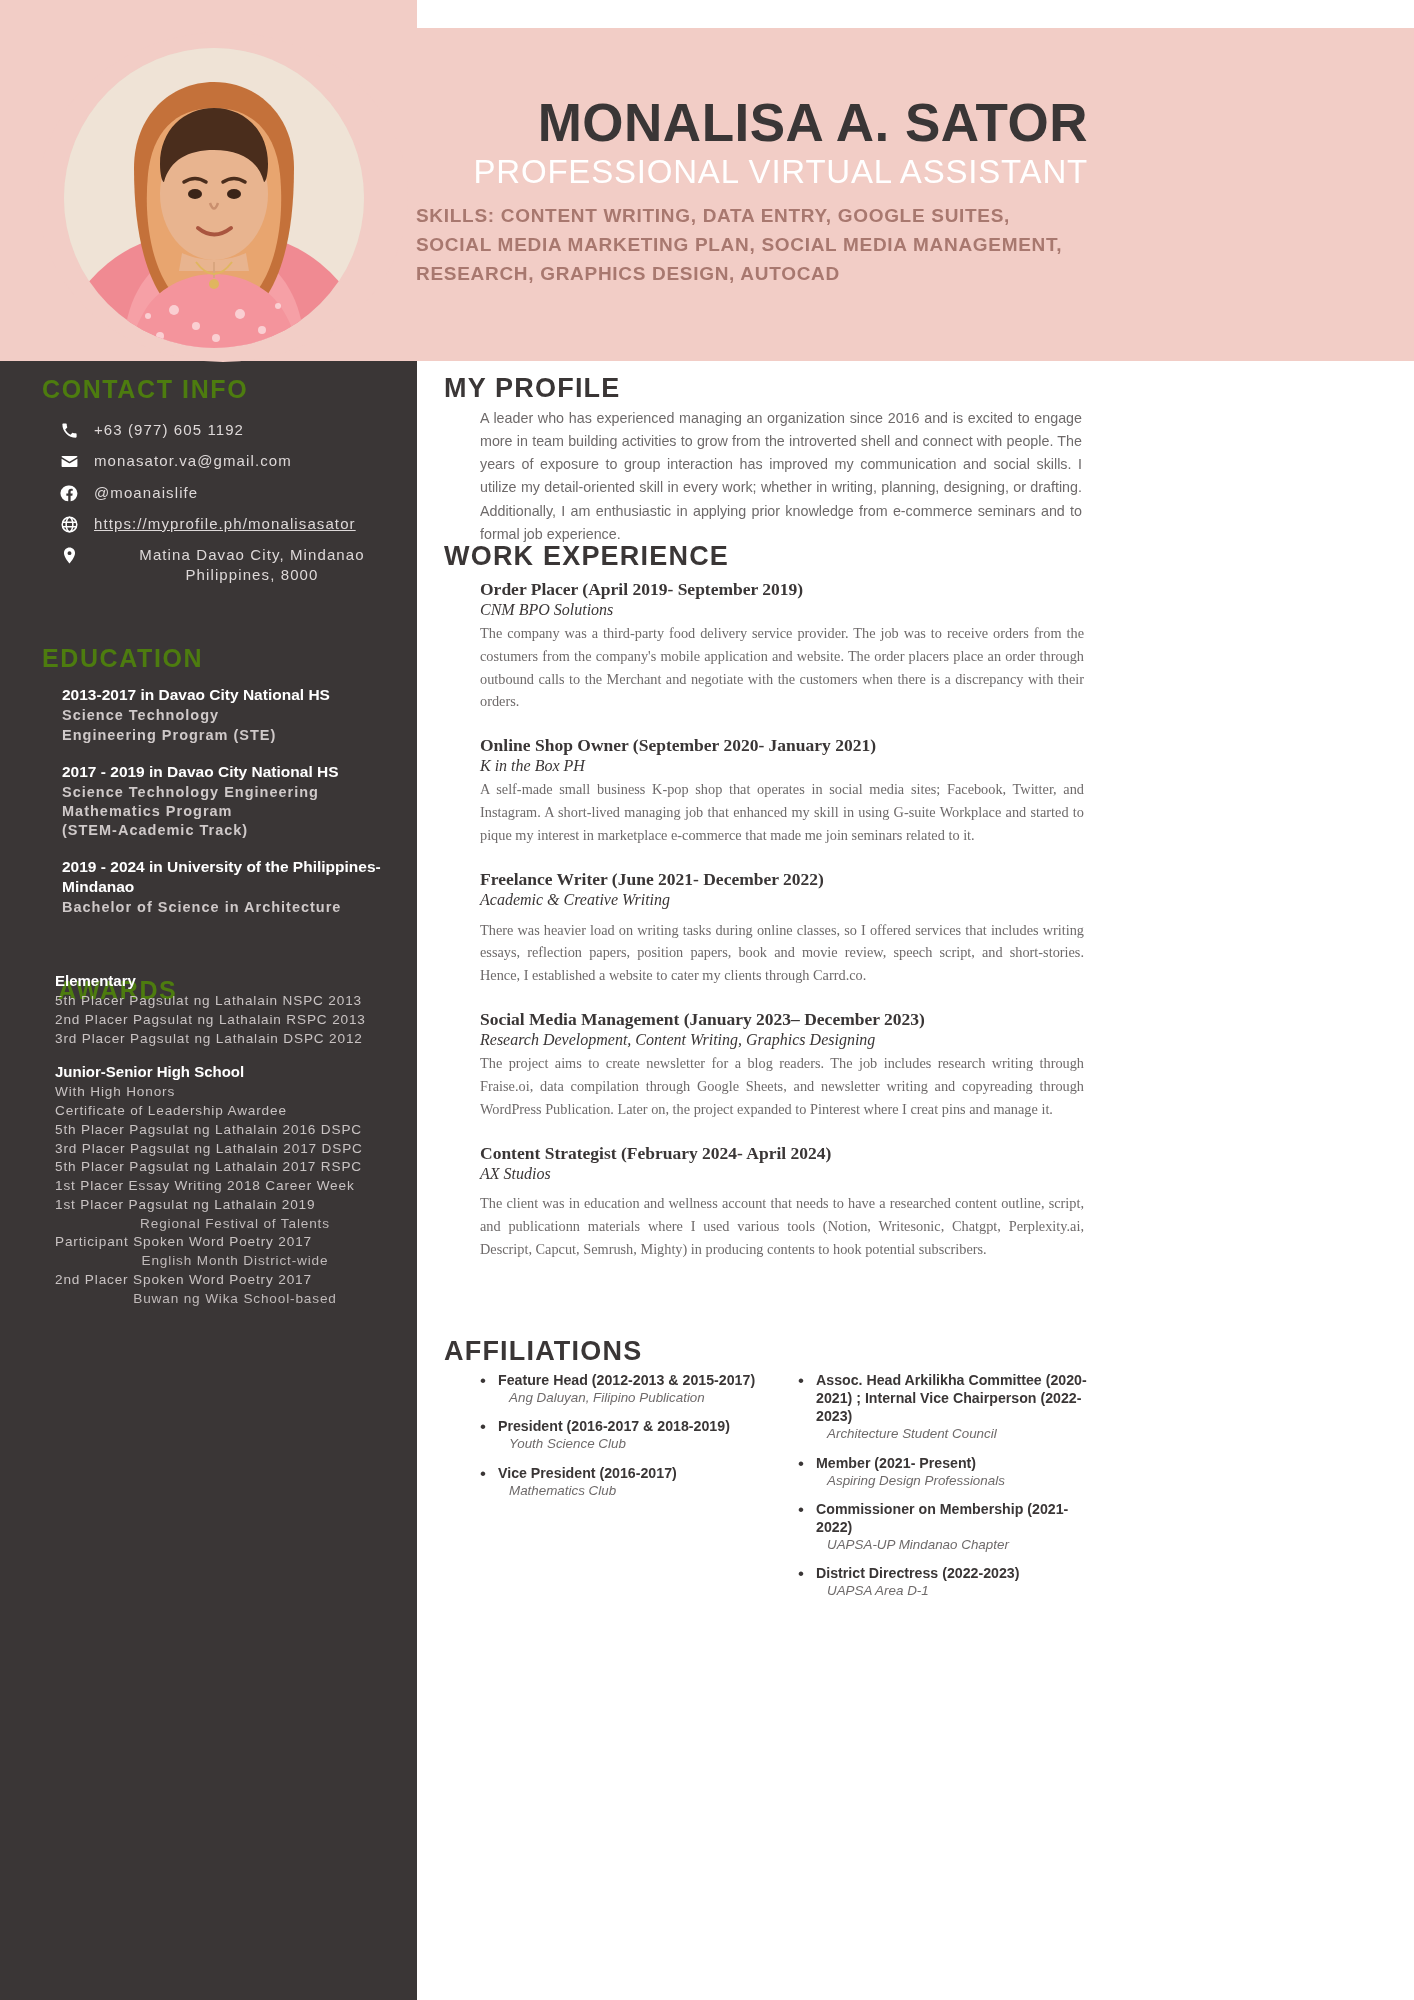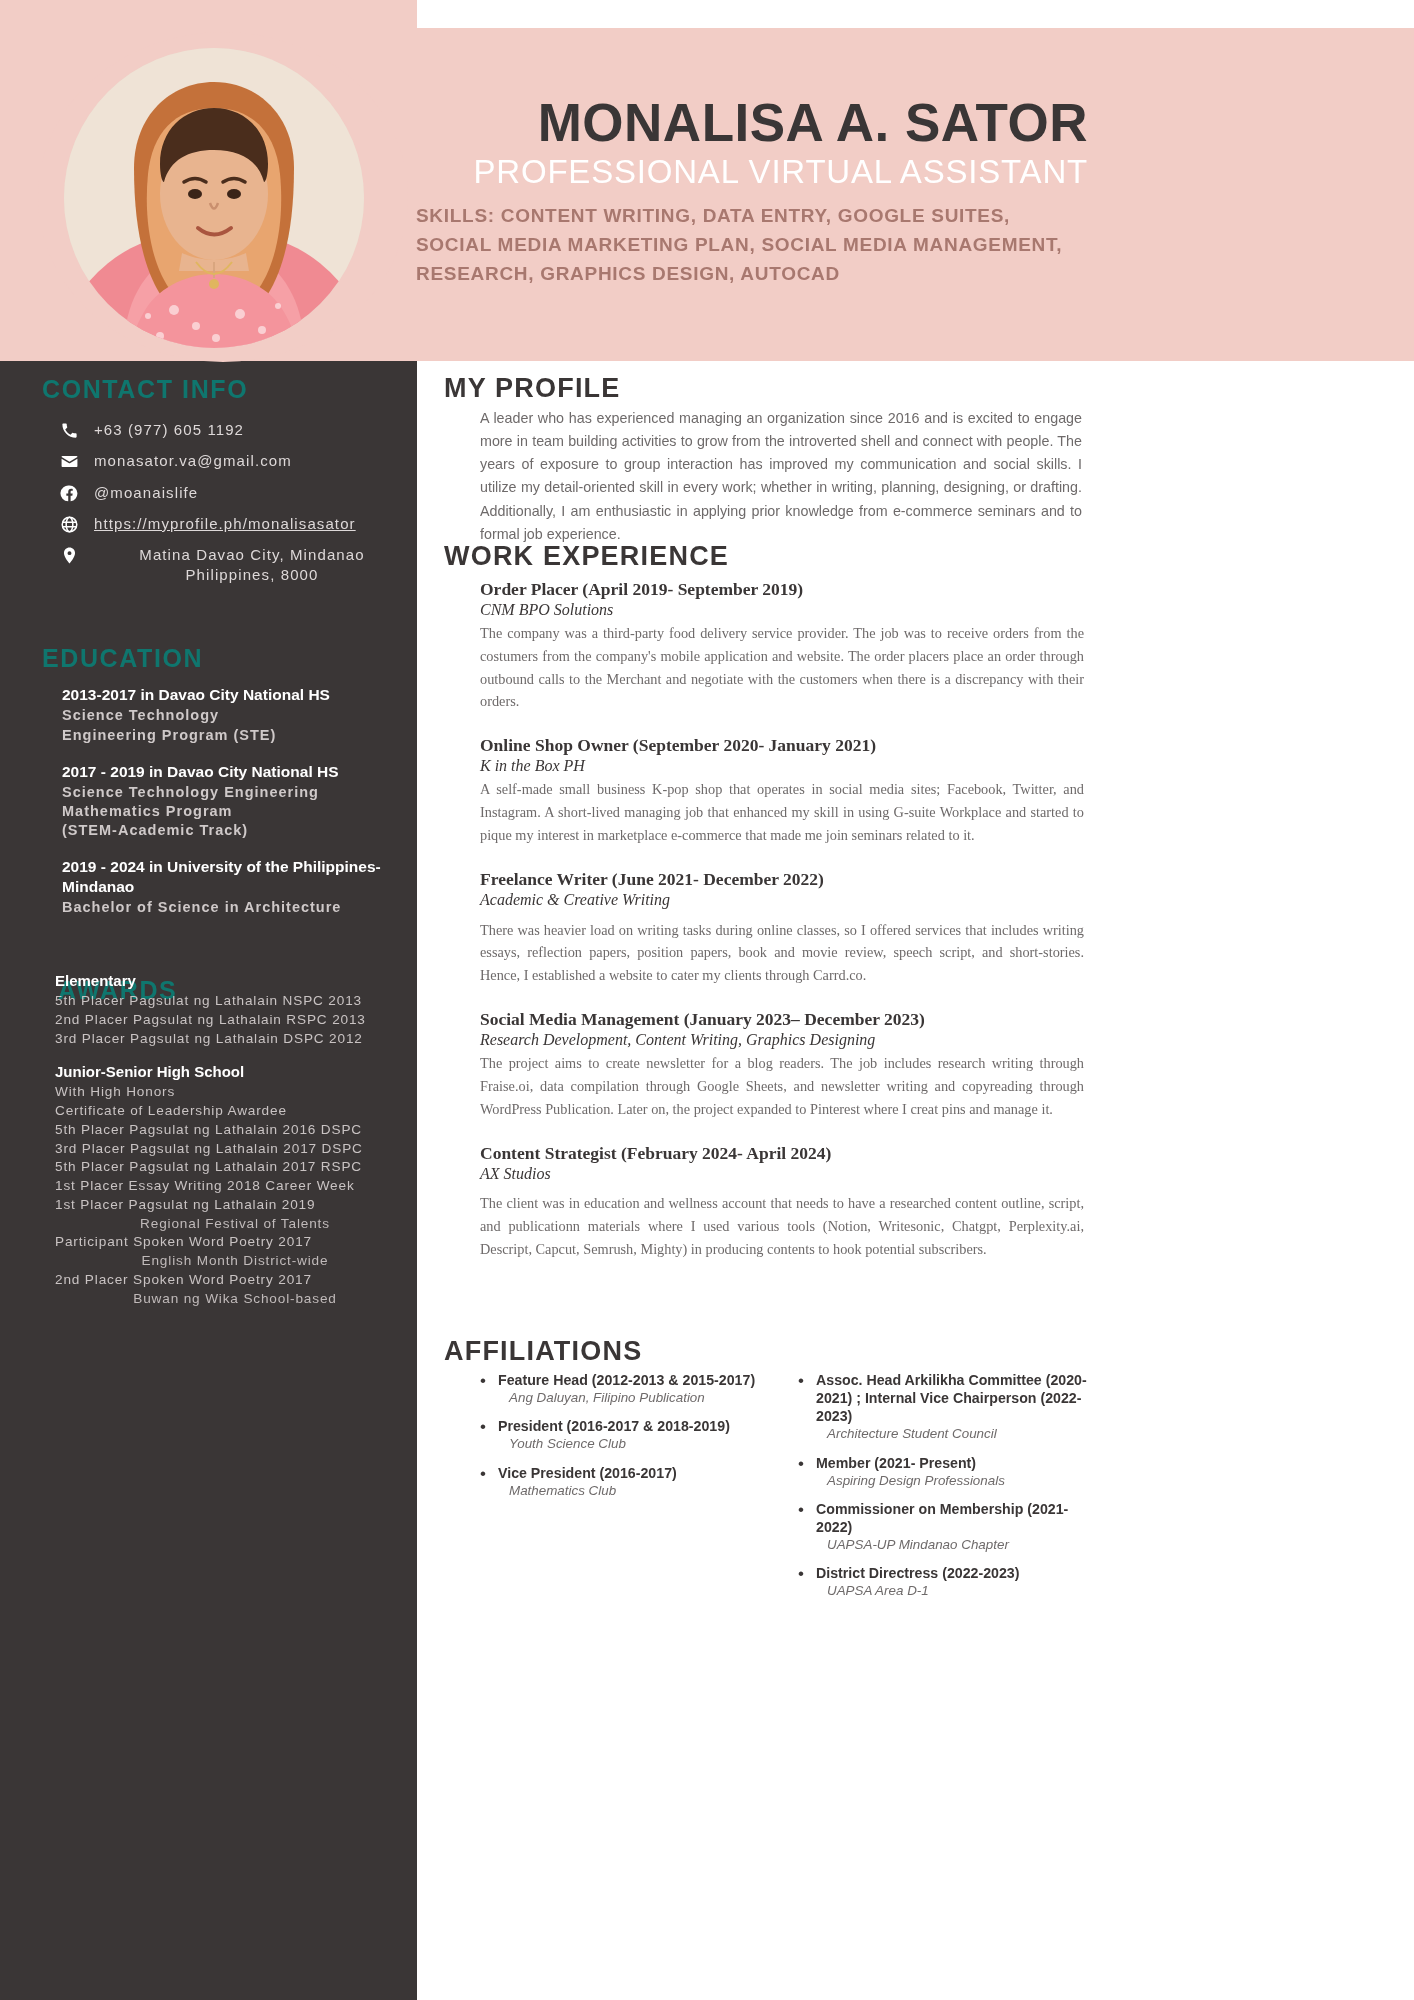--- a/index.html
+++ b/index.html
@@ -47,21 +47,21 @@
   .tagline{
     font-size:33px; color:#ffffff; letter-spacing:0.8px;
     line-height:1.15; text-align:right; margin-top:2px; white-space:nowrap;
   }
   .skills{
     font-size:19px; font-weight:bold; color:#a8786f;
     letter-spacing:0.7px; line-height:1.55; text-align:left;
     margin-top:10px;
   }
   .lc-head{
-    color:#0f766e; font-size:25px; font-weight:bold; letter-spacing:1.6px;
+    color:#4d7c0f; font-size:25px; font-weight:bold; letter-spacing:1.6px;
   }
   .contact-head{ position:absolute; left:42px; top:375px; }
   .contact-list{ position:absolute; left:60px; top:420px; width:350px;text-align:center; }
   .c-row{ display:flex; align-items:flex-start; margin-bottom:11px; }
   .c-ico{ width:34px; flex:0 0 34px; color:#ffffff; padding-top:1px; }
   .c-ico svg{ display:block; }
   .c-txt{
     color:#ded9d9; font-size:15px; letter-spacing:1.1px; line-height:1.35;
   }
   .c-txt.link{ text-decoration:underline; }

